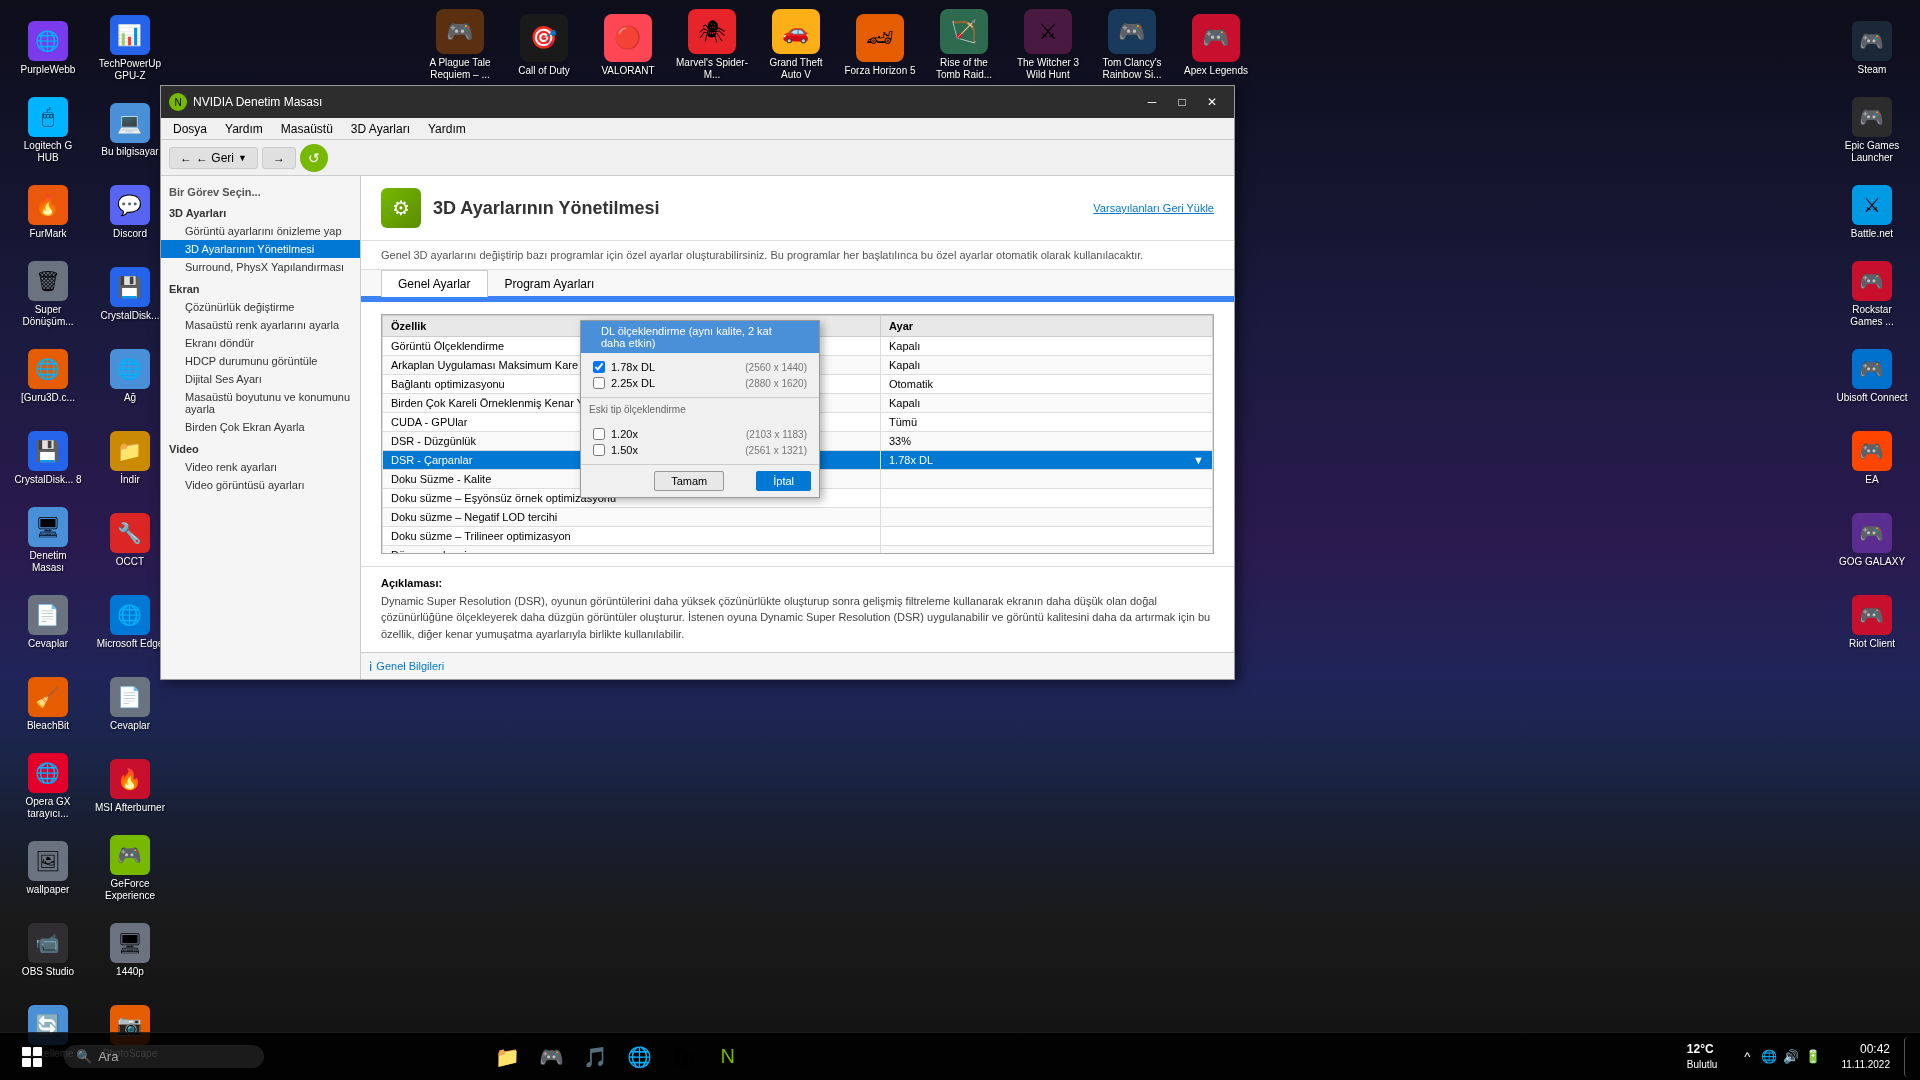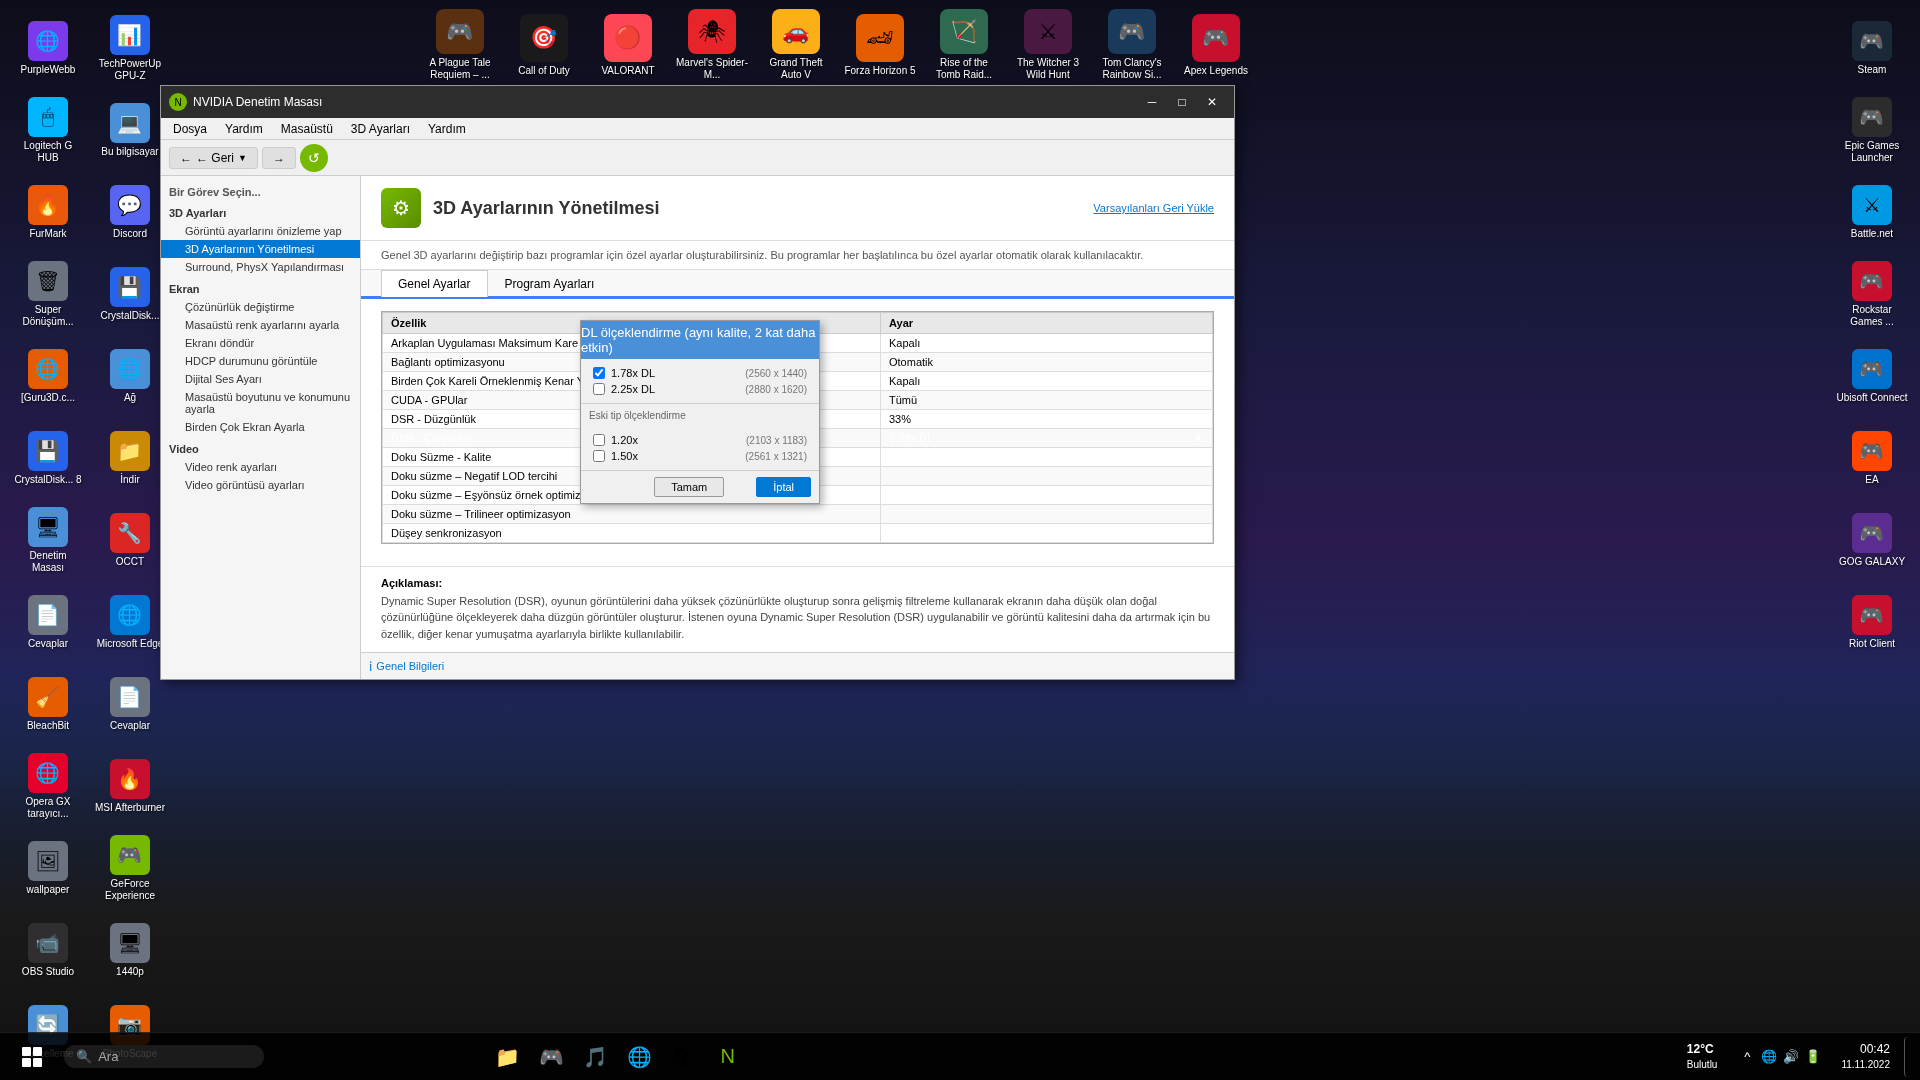--- a/index.html
+++ b/index.html
@@ -406,21 +406,21 @@
     .panel-desc {
       padding: 8px 20px;
       font-size: 11px;
       color: #555;
       border-bottom: 1px solid #ddd;
     }
 
     
     .tabs-bar {
       display: flex;
-      border-bottom: 3px solid #3b82f6;
+      border-bottom: 6px solid #3b82f6;
       padding: 0 20px;
       background: #f8f8f8;
     }
 
     .tab {
       padding: 6px 16px;
       font-size: 12px;
       cursor: pointer;
       border: 1px solid transparent;
       border-bottom: none;
@@ -480,22 +480,22 @@
       background: #f0f0f0;
       border: 1px solid #999;
       box-shadow: 3px 3px 8px rgba(0,0,0,0.3);
       z-index: 60;
       font-size: 11px;
     }
 
     .dropdown-header {
       background: #4a90d9;
       color: white;
-      padding: 4px 0;
-      font-size: 13px;
+      padding: 4px 20px;
+      font-size: 11px;
     }
 
     .dropdown-section {
       padding: 6px 8px;
       border-bottom: 1px solid #ccc;
     }
 
     .dropdown-section-title {
       font-size: 10px;
       color: #666;
@@ -892,20 +892,24 @@
 
           <div style="border: 1px solid #aaa; max-height: 240px; overflow-y: auto;">
             <table class="settings-table">
               <thead>
                 <tr>
                   <th class="col-prop">Özellik</th>
                   <th class="col-val">Ayar</th>
                 </tr>
               </thead>
               <tbody id="settings-tbody">
+              <tr>
+    <td>Görüntü Ölçeklendirme</td>
+    <td>Kapalı</td>
+  </tr>
                   <tr>
     <td>Arkaplan Uygulaması Maksimum Kare Hızı</td>
     <td>Kapalı</td>
   </tr>
                   <tr>
     <td>Bağlantı optimizasyonu</td>
     <td>Otomatik</td>
   </tr>
                   <tr>
     <td>Birden Çok Kareli Örneklenmiş Kenar Yumu...</td>
@@ -923,25 +927,25 @@
     <td>DSR - Çarpanlar</td>
     <td>
                       <span style="display:flex;align-items:center;gap:4px;">1.78x DL<span style="margin-left:auto;">▼</span></span>
                     </td>
   </tr>
                   <tr>
     <td>Doku Süzme - Kalite</td>
     <td></td>
   </tr>
                   <tr>
+    <td>Doku süzme – Eşyönsüz örnek optimizasyonu</td>
+    <td></td>
+  </tr>
+                  <tr>
     <td>Doku süzme – Negatif LOD tercihi</td>
-    <td></td>
-  </tr>
-                  <tr>
-    <td>Doku süzme – Eşyönsüz örnek optimizasyonu</td>
     <td></td>
   </tr>
                   <tr>
     <td>Doku süzme – Trilineer optimizasyon</td>
     <td></td>
   </tr>
                   <tr>
     <td>Düşey senkronizasyon</td>
     <td></td>
   </tr>

